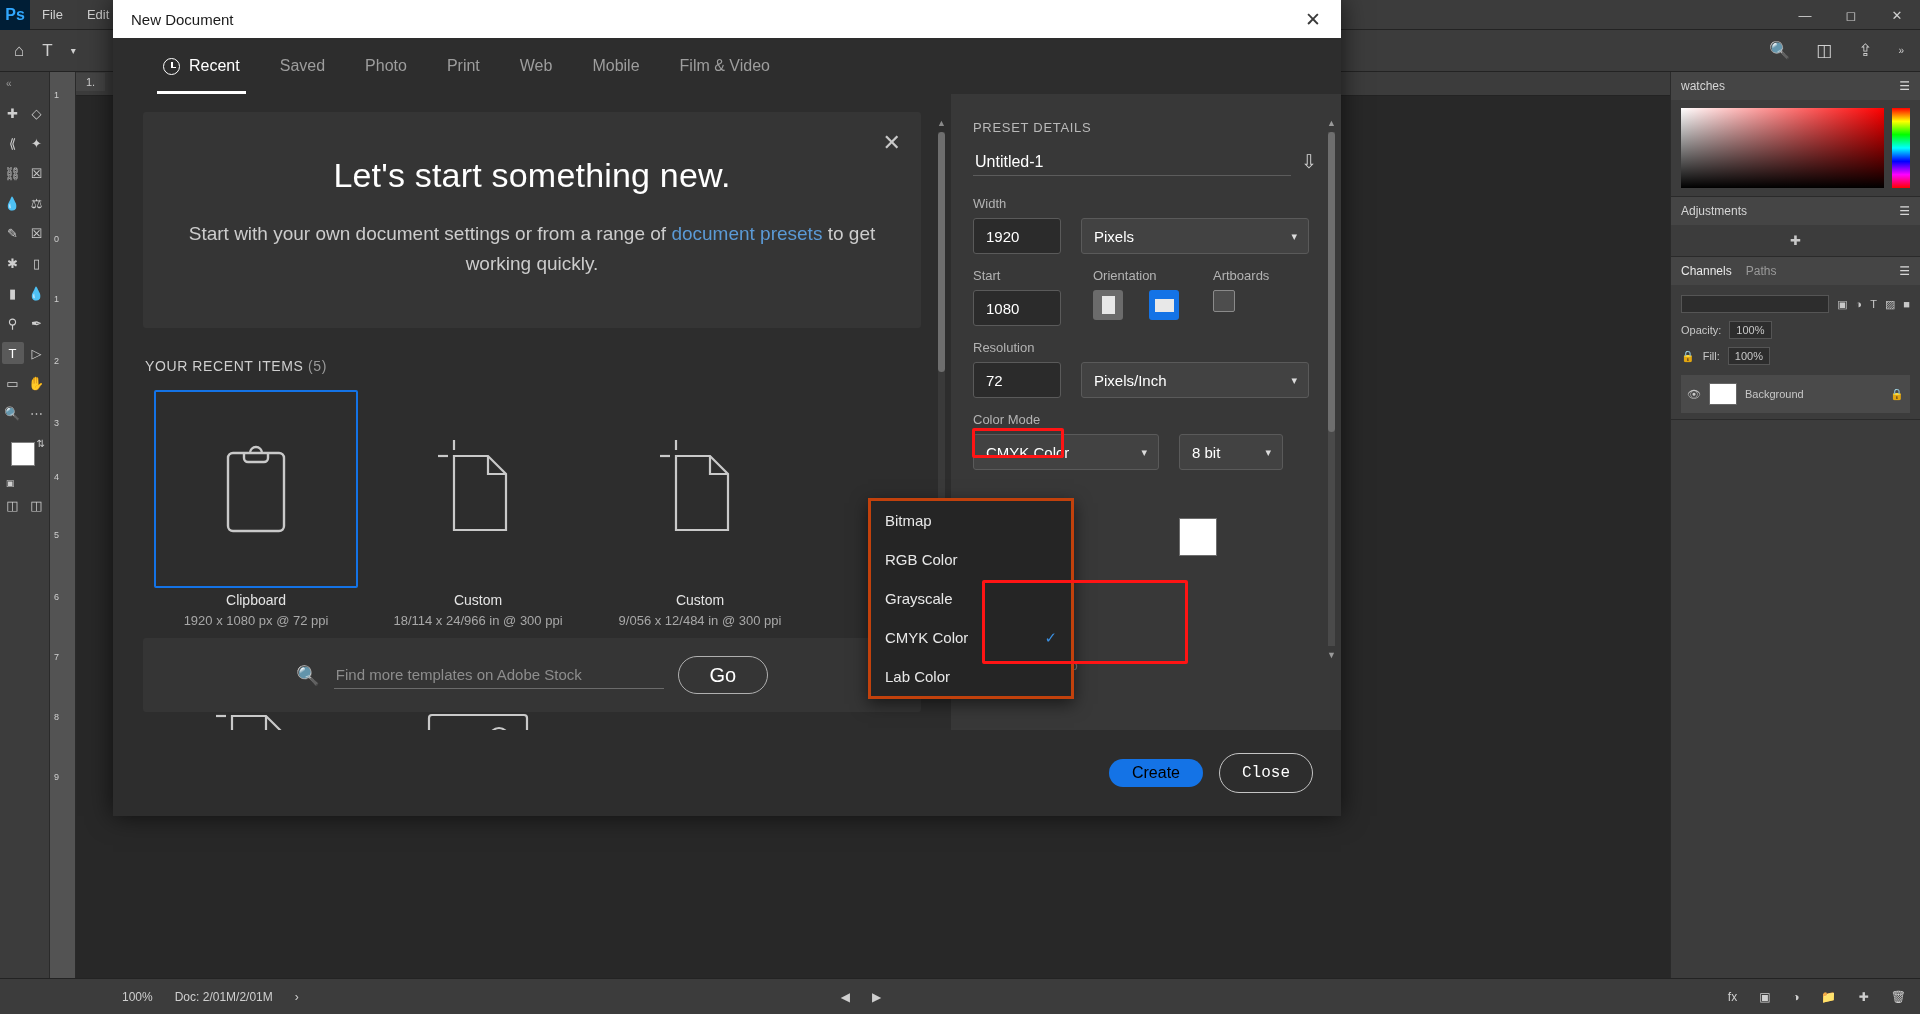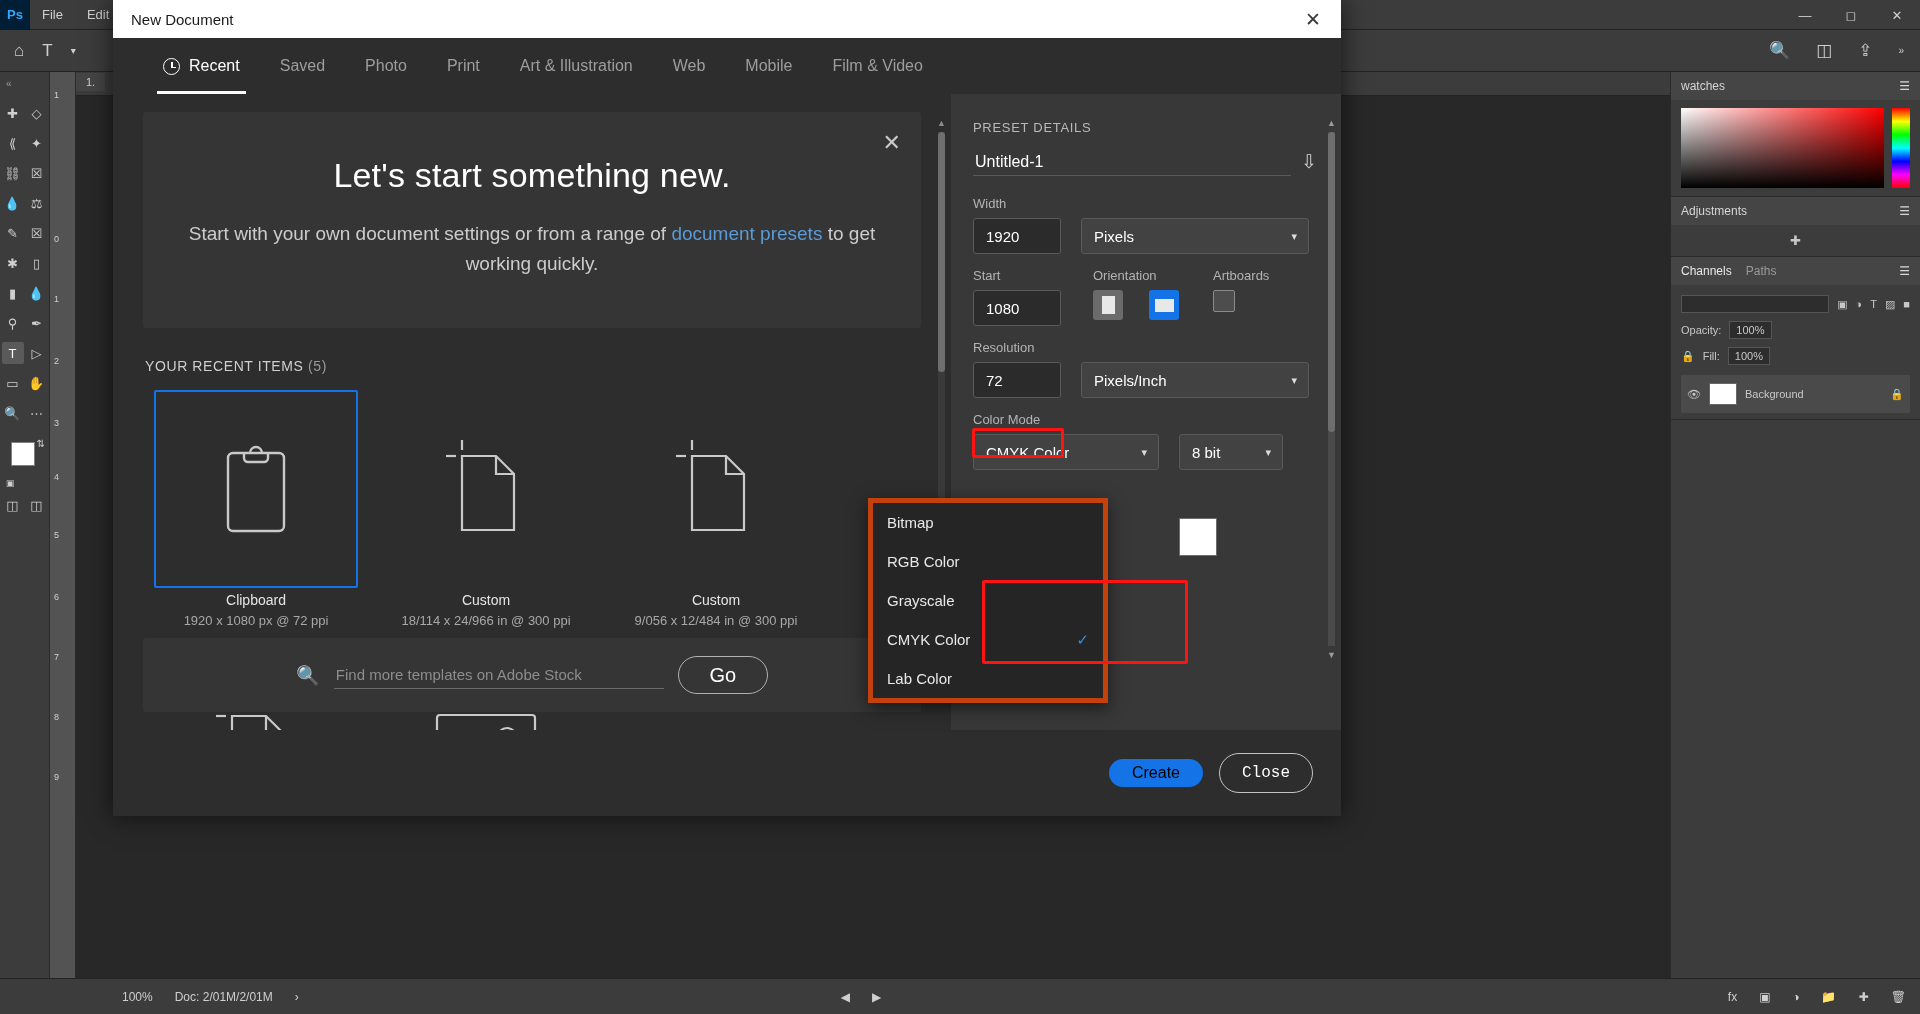--- a/index.html
+++ b/index.html
@@ -15,21 +15,21 @@
   
   #app { position:absolute; inset:0; background:#323232; }
 
   .ps-menubar {
     position:absolute; left:0; top:0; width:1920px; height:30px;
     background:#3c3c3c; border-bottom:1px solid #232323;
     display:flex; align-items:center;
   }
   .ps-logo {
     width:30px; height:30px; background:#001e36; color:#31a8ff;
-    font-size:13px; font-weight:bold; display:flex; align-items:center; justify-content:center;
+    font-size:16px; font-weight:bold; display:flex; align-items:center; justify-content:center;
     font-family:"Liberation Sans", sans-serif;
   }
   .ps-menu-item { padding:0 12px; font-size:13px; color:#d0d0d0; line-height:30px; }
   .win-btns { position:absolute; right:0; top:0; height:30px; display:flex; }
   .win-btn { width:46px; height:30px; display:flex; align-items:center; justify-content:center; color:#d0d0d0; font-size:13px; }
 
   .ps-optionsbar {
     position:absolute; left:0; top:30px; width:1920px; height:42px;
     background:#3c3c3c; border-bottom:1px solid #232323;
     display:flex; align-items:center; padding:0 14px; gap:18px;
@@ -132,21 +132,21 @@
     padding:44px 20px 48px; position:relative; text-align:center;
   }
   .hero-close { position:absolute; right:20px; top:18px; font-size:22px; color:#c9c9c9; }
   .hero h1 { font-size:34px; font-weight:400; color:#ffffff; margin-bottom:24px; letter-spacing:.2px; }
   .hero p { font-size:19px; color:#cccccc; line-height:1.6; max-width:700px; margin:0 auto; }
   .hero p a { color:#5b9ad6; text-decoration:none; }
 
   .recent-head { margin:30px 0 16px 16px; font-size:14px; color:#cfcfcf; letter-spacing:.6px; }
   .recent-head .count { color:#9a9a9a; }
 
-  .grid { display:flex; flex-wrap:wrap; gap:0 8px; padding-left:16px; }
+  .grid { display:flex; flex-wrap:wrap; gap:0 0; padding-left:16px; }
   .card { width:222px; margin-right:0; text-align:center; padding-bottom:22px; }
   .card-thumb {
     width:204px; height:198px; margin:0 auto;
     display:flex; align-items:center; justify-content:center;
     border:2px solid transparent; border-radius:2px;
   }
   .card.selected .card-thumb { border-color:#1473e6; }
   .card-name { font-size:14px; color:#e4e4e4; margin-top:4px; }
   .card-spec { font-size:13px; color:#a8a8a8; margin-top:5px; }
 
@@ -217,22 +217,22 @@
   .orient-ico.landscape .page { width:19px; height:13px; }
   .artboard-chk { width:22px; height:22px; border:1px solid #8a8a8a; background:#4d4d4d; border-radius:2px; }
 
   .swatch-box { width:38px; height:38px; background:#ffffff; border:1px solid #6d6d6d; }
 
   
   .anno { position:absolute; border:3px solid #ff1414; border-radius:2px; pointer-events:none; z-index:70; }
 
   
   .dropdown {
-    position:absolute; left:868px; top:498px; width:240px;
-    background:#252525; border:5px solid #c2410c; z-index:65;
+    position:absolute; left:868px; top:498px; width:206px;
+    background:#252525; border:3px solid #c2410c; z-index:65;
     box-shadow:0 5px 16px rgba(0,0,0,.55);
   }
   .dd-item {
     height:39px; display:flex; align-items:center; justify-content:space-between;
     padding:0 14px; font-size:15px; color:#e8e8e8;
   }
   .dd-check { color:#3b8fe0; font-size:15px; }
 
   .footer {
     height:86px; background:#2d2d2d; display:flex; align-items:center;
@@ -441,23 +441,20 @@
     <div class="mtab">
         <span>Saved</span>
       </div>
     <div class="mtab">
         <span>Photo</span>
       </div>
     <div class="mtab">
         <span>Print</span>
       </div>
     <div class="mtab">
-        <span>Art &amp; Illustration</span>
-      </div>
-    <div class="mtab">
         <span>Web</span>
       </div>
     <div class="mtab">
         <span>Mobile</span>
       </div>
     <div class="mtab">
         <span>Film &amp; Video</span>
       </div>
   </div>
 

